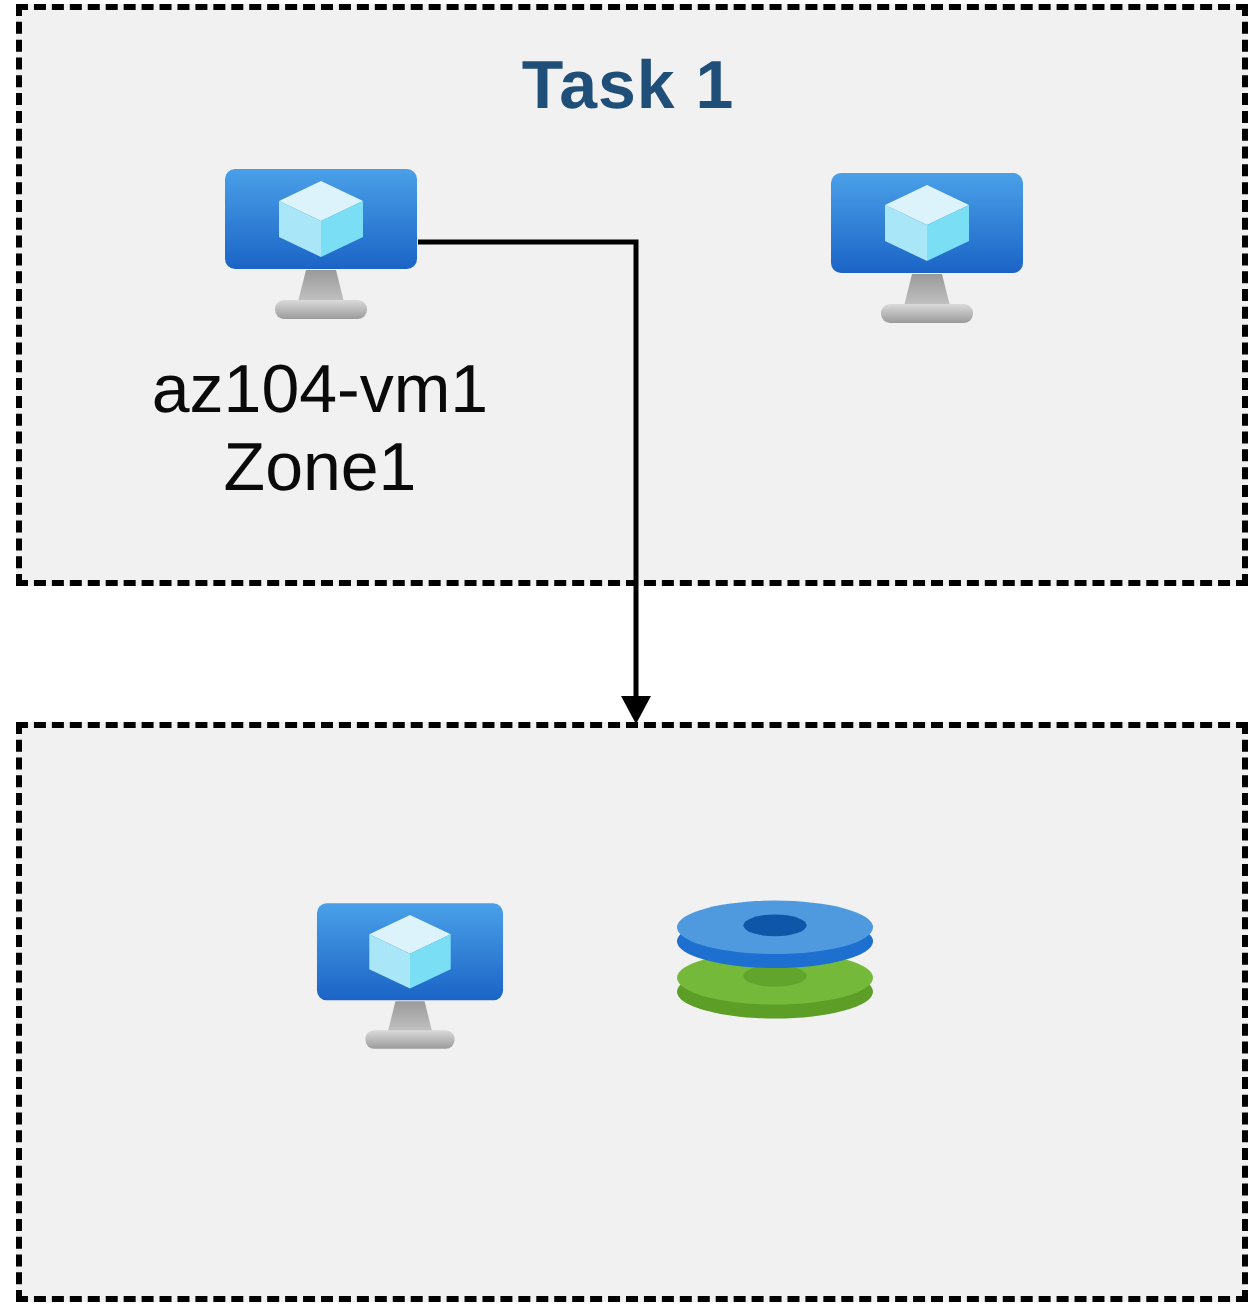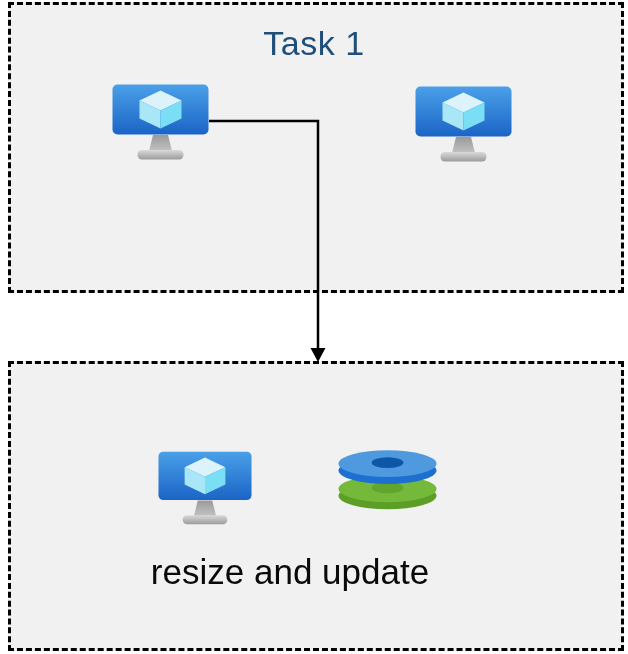--- a/index.html
+++ b/index.html
@@ -23,21 +23,21 @@
 
   .task-title {
     position: absolute;
     left: 0; width: 100%;
     text-align: center;
     color: #1f4e79;
     font-size: 34px;
     font-weight: 400;
     letter-spacing: 0.5px;
   }
-  #task1-title { top: 24px; }
+  #task1-title { top: 24px; font-weight: bold; }
   #task2-title { top: 385px; }
 
   .icon-wrap { position: absolute; line-height: 0; }
   #vm1-icon   { left: 112px; top: 84px; }
   #vm2-icon   { left: 415px; top: 86px; }
   #task2-vm-icon { left: 158px; top: 451px; }
   #disks-icon { left: 338px; top: 448px; }
 
   .vm-label {
     position: absolute;
@@ -103,20 +103,24 @@
     <svg width="97" height="76" viewBox="0 0 97 76">
         <use href="#vm-sym"></use>
       </svg>
   </span>
   <span id="vm2-icon" class="icon-wrap">
     <svg width="97" height="76" viewBox="0 0 97 76">
         <use href="#vm-sym"></use>
       </svg>
   </span>
 
+  <div id="vm1-label" class="vm-label">
+    <div>az104-vm1</div>
+    <div>Zone1</div>
+  </div>
   <div id="vm2-label" class="vm-label">
   </div>
 
   <div id="task2-box" class="task-box"></div>
 
   <span id="task2-vm-icon" class="icon-wrap">
     <svg width="94" height="74" viewBox="0 0 97 76">
         <use href="#vm-sym"></use>
       </svg>
   </span>
@@ -127,20 +131,19 @@
       <ellipse cx="50" cy="47" rx="49.5" ry="13.5" fill="#5c9e26"></ellipse>
       <ellipse cx="50" cy="40" rx="49.5" ry="13.5" fill="#74b93a"></ellipse>
       <ellipse cx="50" cy="39" rx="16" ry="5.5" fill="#61a52c"></ellipse>
 
       <ellipse cx="50" cy="21.5" rx="49.5" ry="13.5" fill="#1d6fd0"></ellipse>
       <ellipse cx="50" cy="14.5" rx="49.5" ry="13.5" fill="#4f9adf"></ellipse>
       <ellipse cx="50" cy="13.5" rx="16" ry="5.5" fill="#0e57a8"></ellipse>
     </svg>
   </span>
 
-  <div id="task2-caption">resize and update</div>
 
   <svg id="connector-svg">
     <path d="M209,121 L318,121 L318,349" stroke="#000000" stroke-width="2.5" fill="none"></path>
     <polygon points="310.5,348 325.5,348 318,362" fill="#000000"></polygon>
   </svg>
 
 </div>
 
 </body></html>

